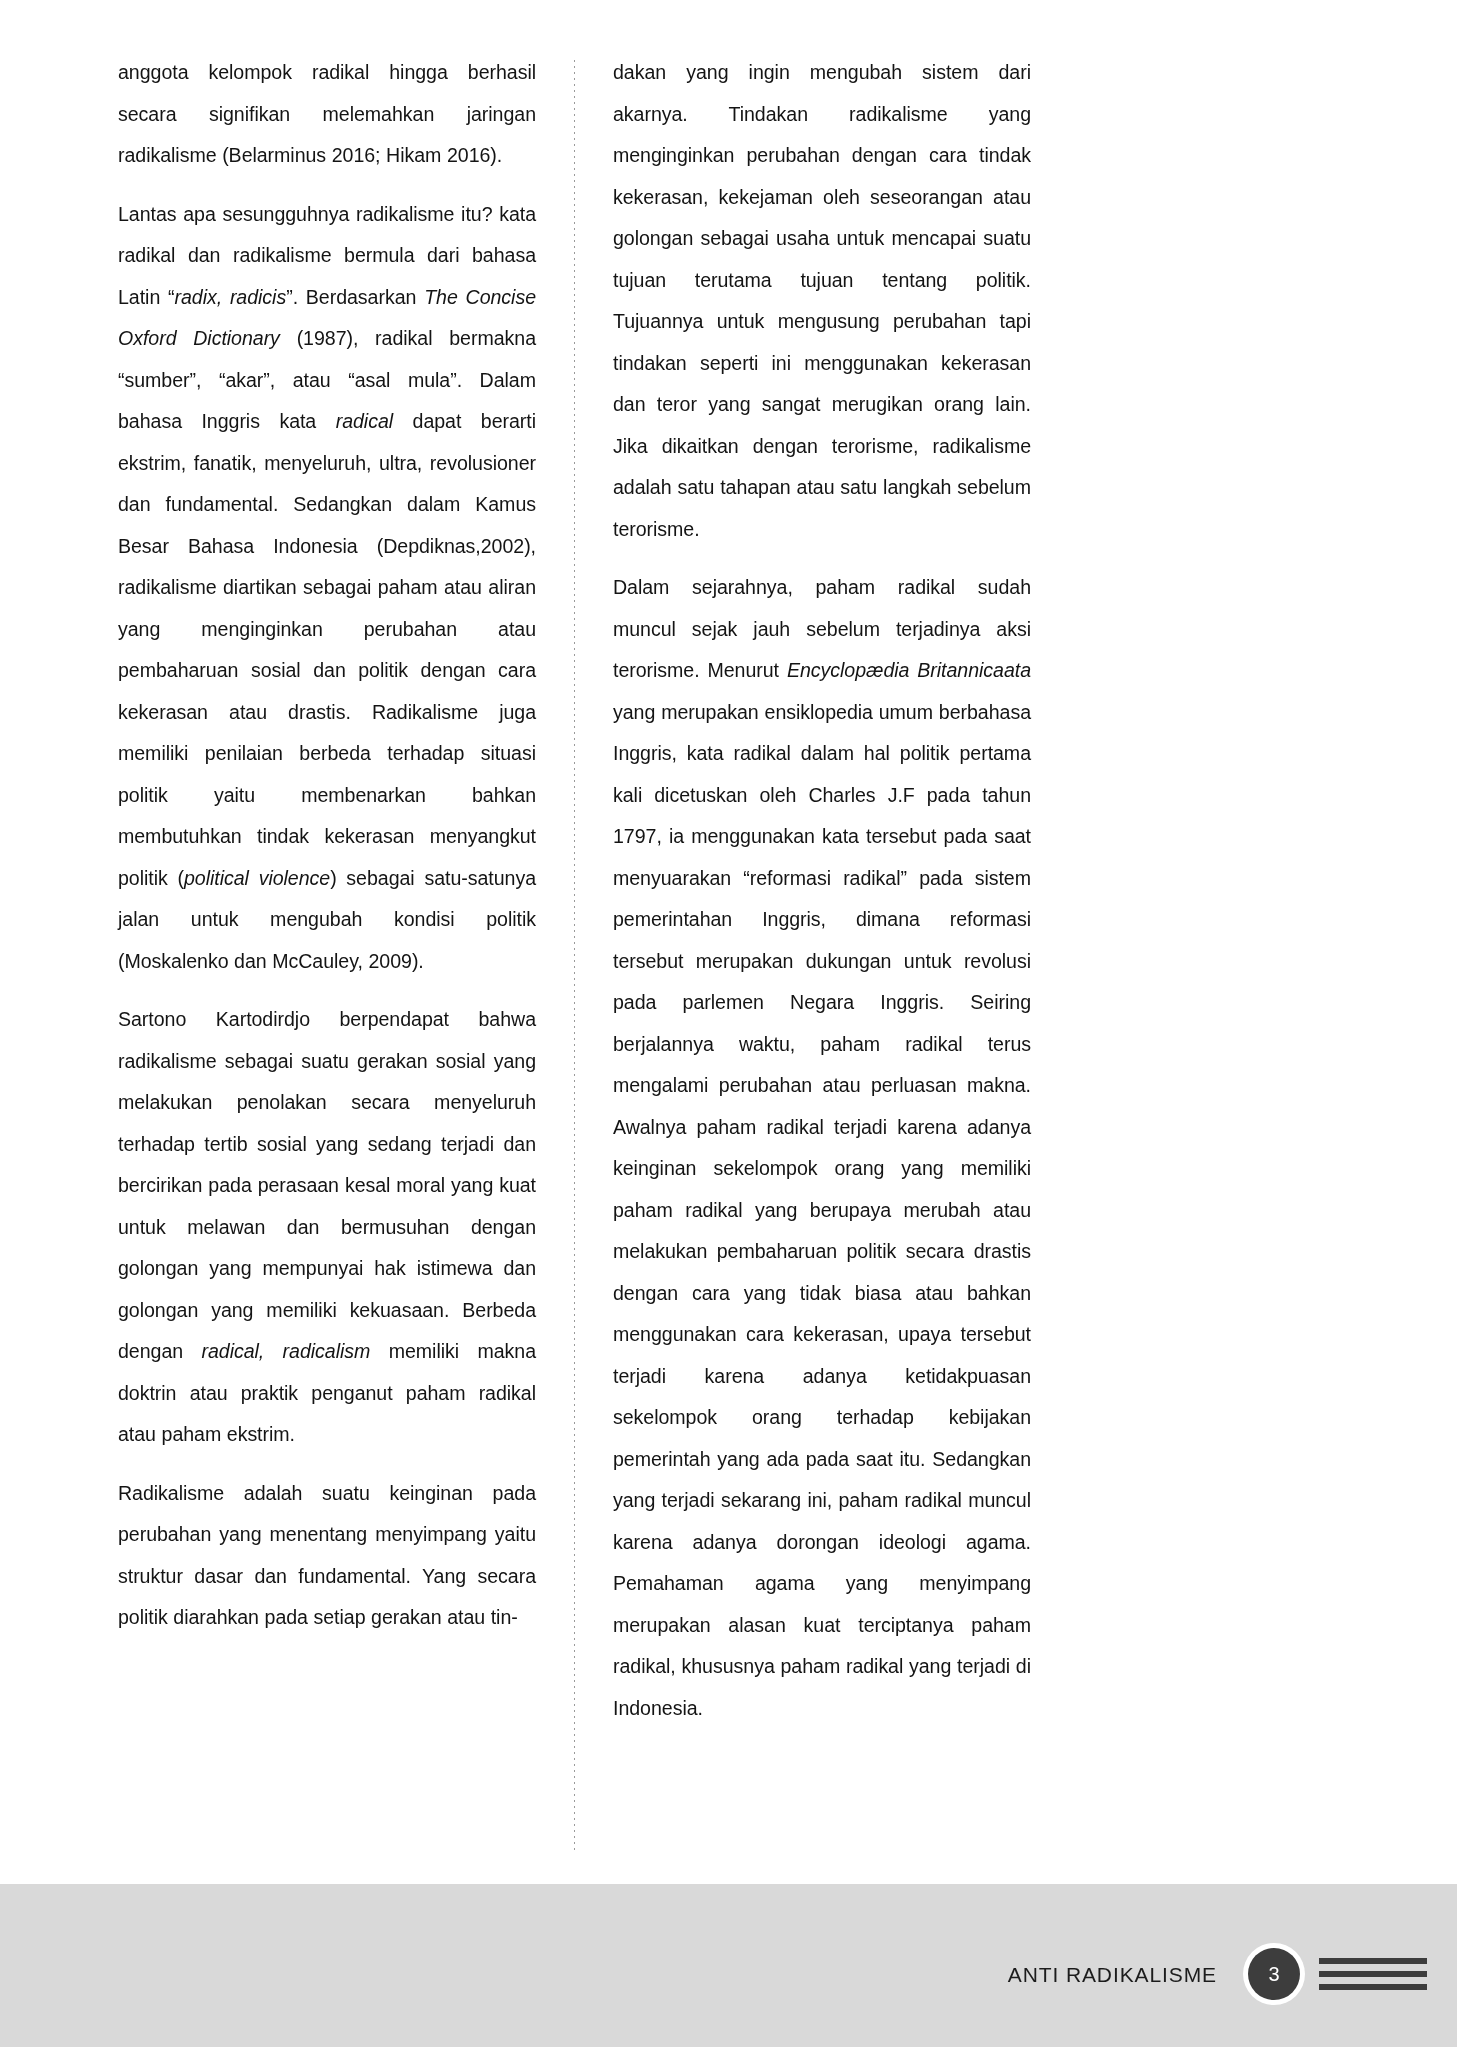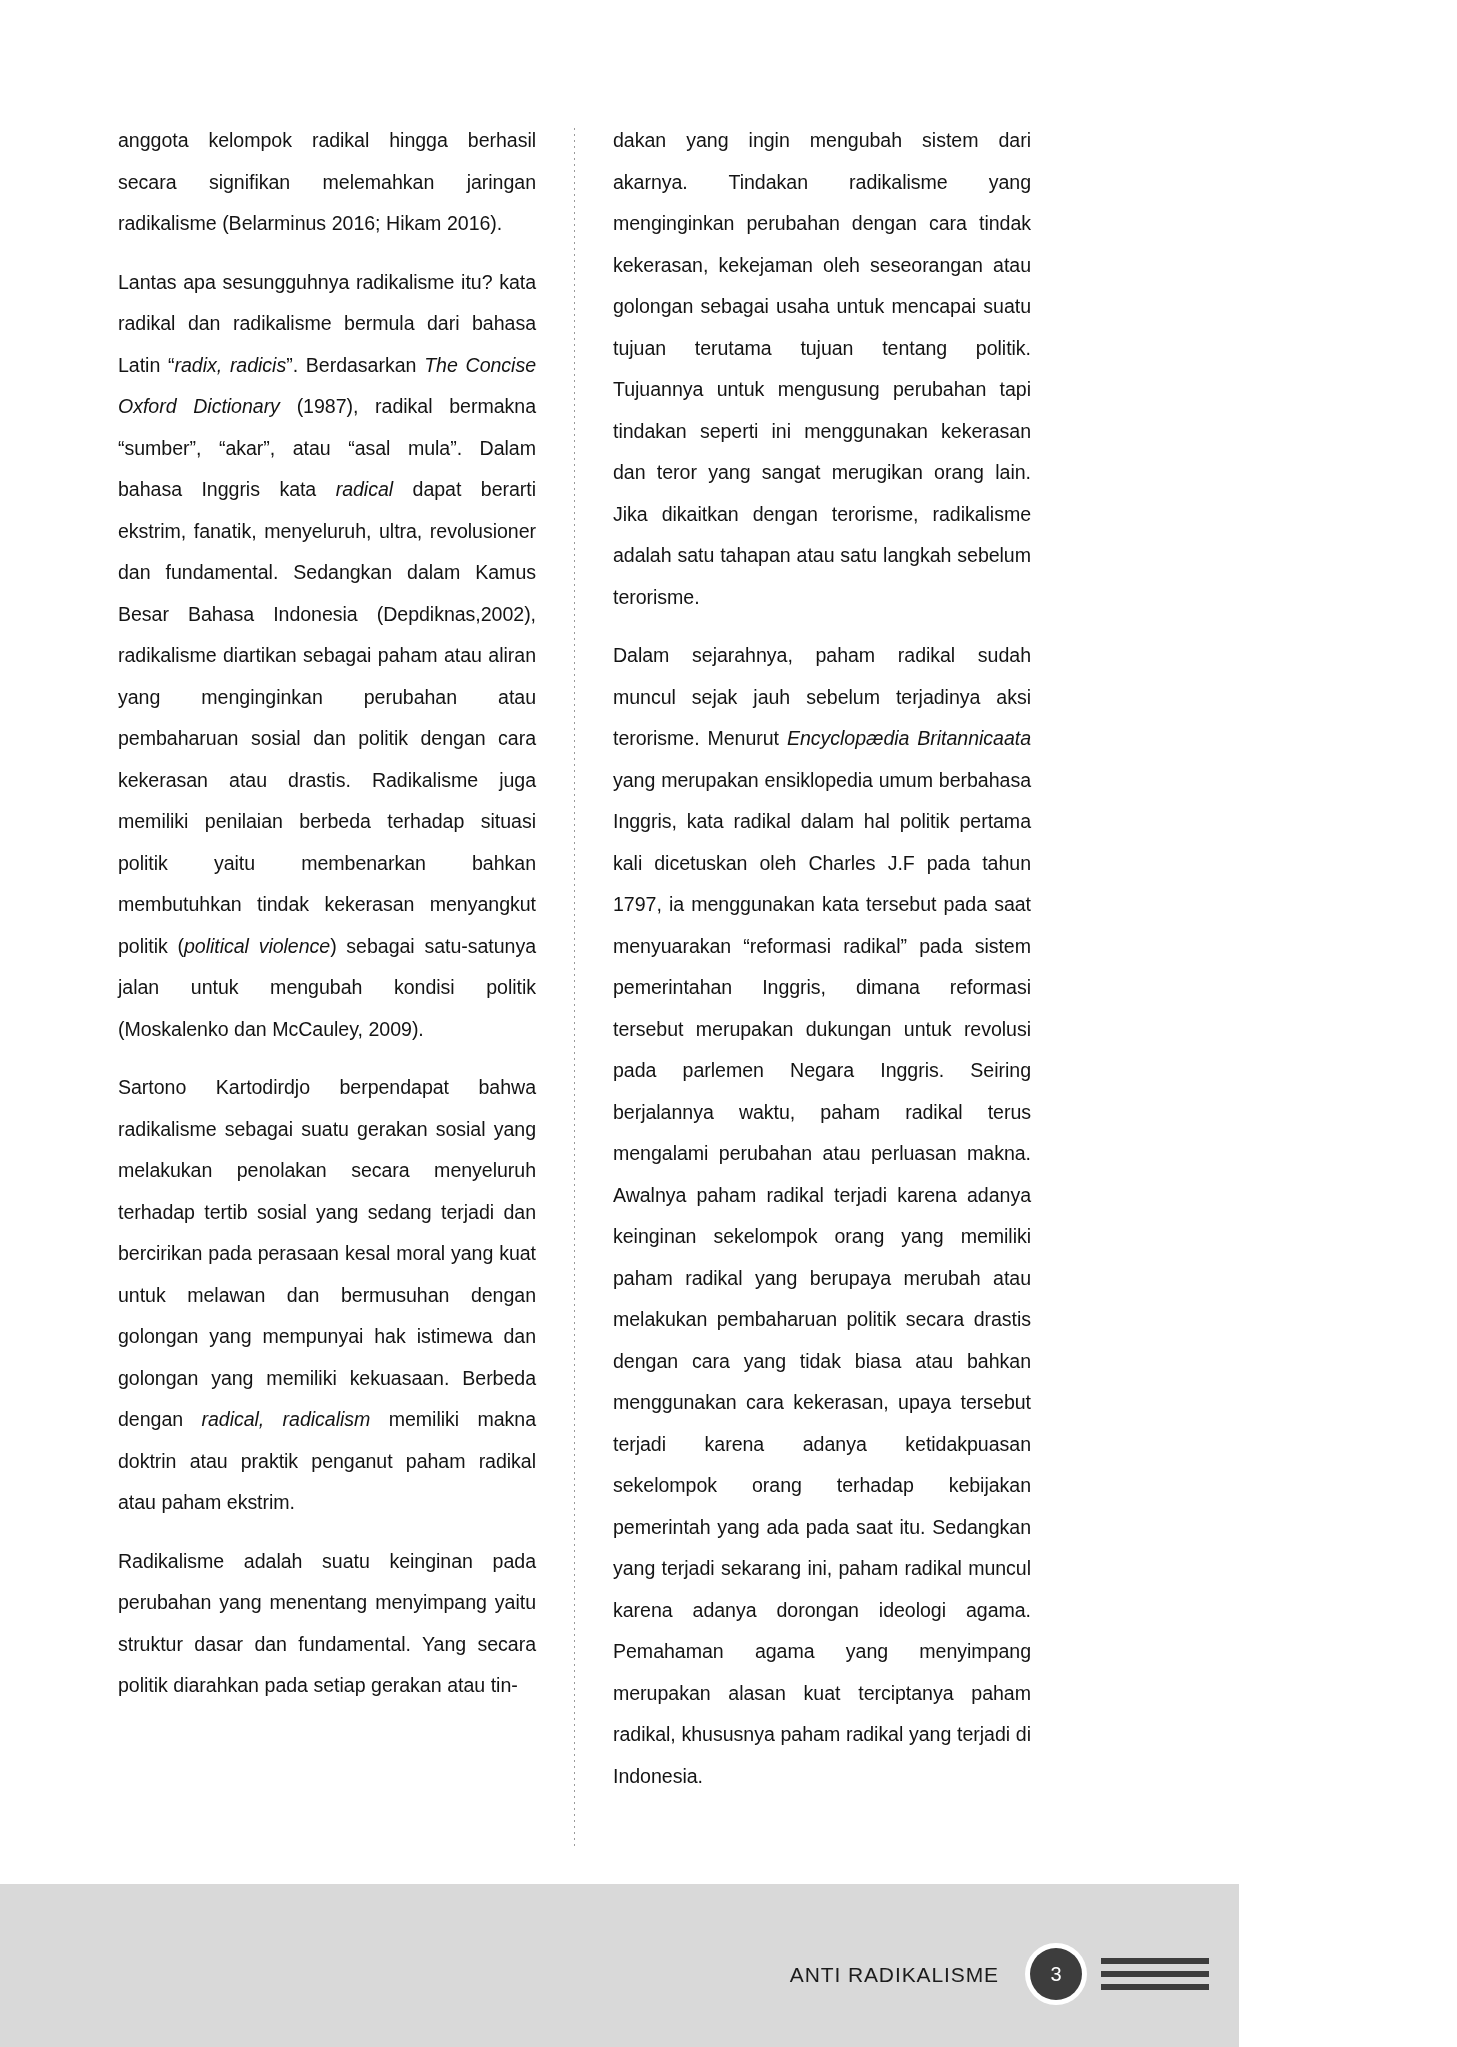--- a/index.html
+++ b/index.html
@@ -20,21 +20,21 @@
   
   .content {
     position: absolute;
     left: 0;
     top: 0;
     width: 1457px;
     height: 1880px;
     display: flex;
     flex-direction: row;
     box-sizing: border-box;
-    padding: 120px 118px 0 118px;
+    padding: 52px 118px 0 118px;
   }
   .column {
     width: 456px;
     box-sizing: border-box;
   }
   .col-left  { padding-right: 38px; }
   .col-right { padding-left: 38px; }
 
   .divider {
     width: 1px;
@@ -61,21 +61,21 @@
     hyphens: none;
   }
   p.para:last-child { margin-bottom: 0; }
   p.para i { font-style: italic; }
 
   
   .footer-band {
     position: absolute;
     left: 0;
     bottom: 0;
-    width: 1239px;
+    width: 1457px;
     height: 163px;
     background: #d9d9d9;
   }
   .footer-inner {
     position: absolute;
     right: 30px;
     bottom: 42px;
     display: flex;
     align-items: center;
     height: 62px;

